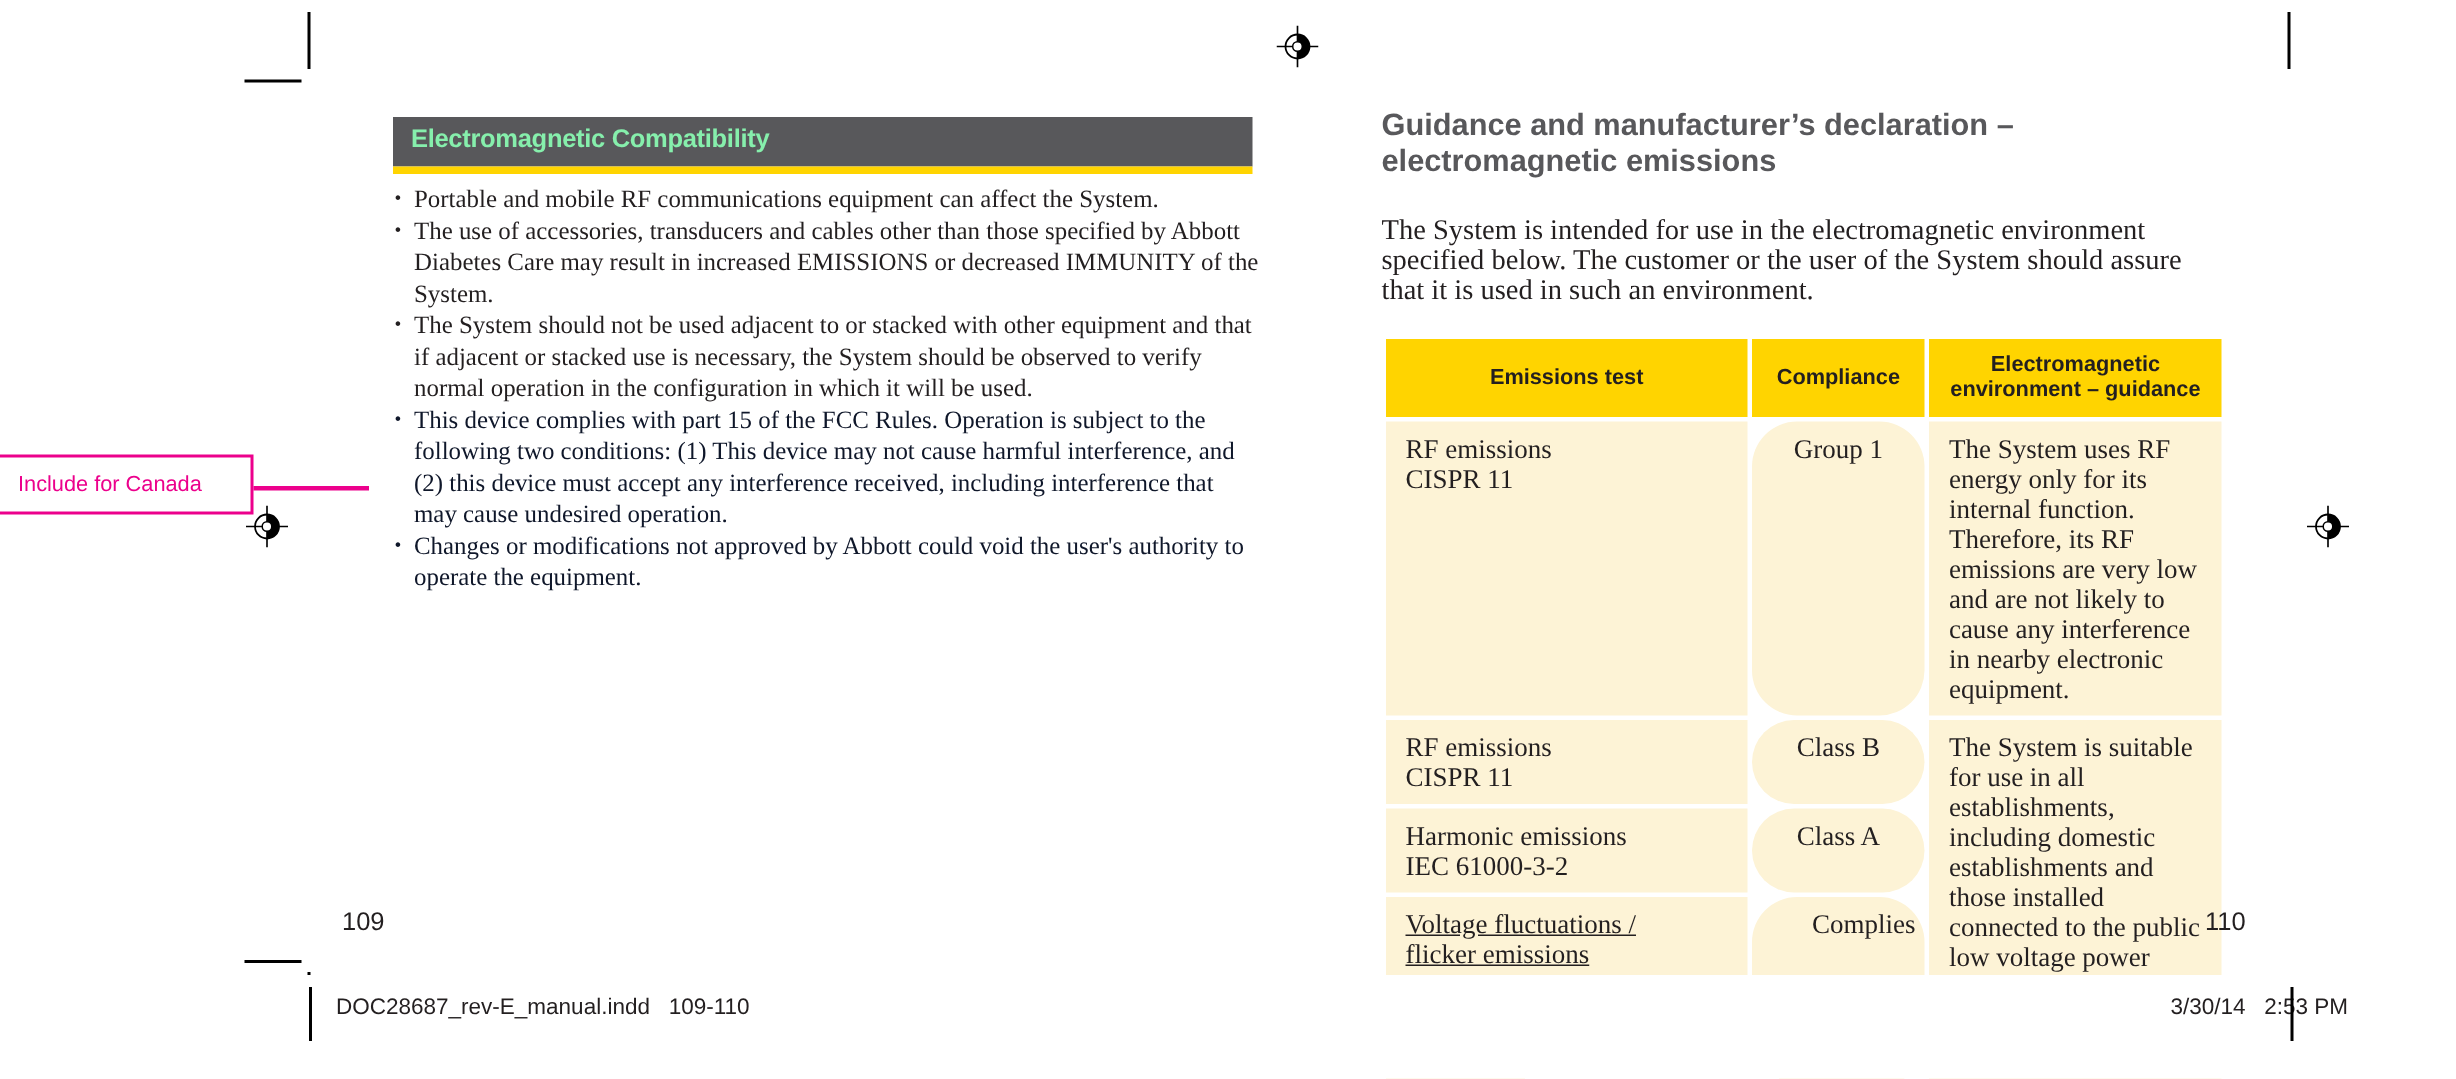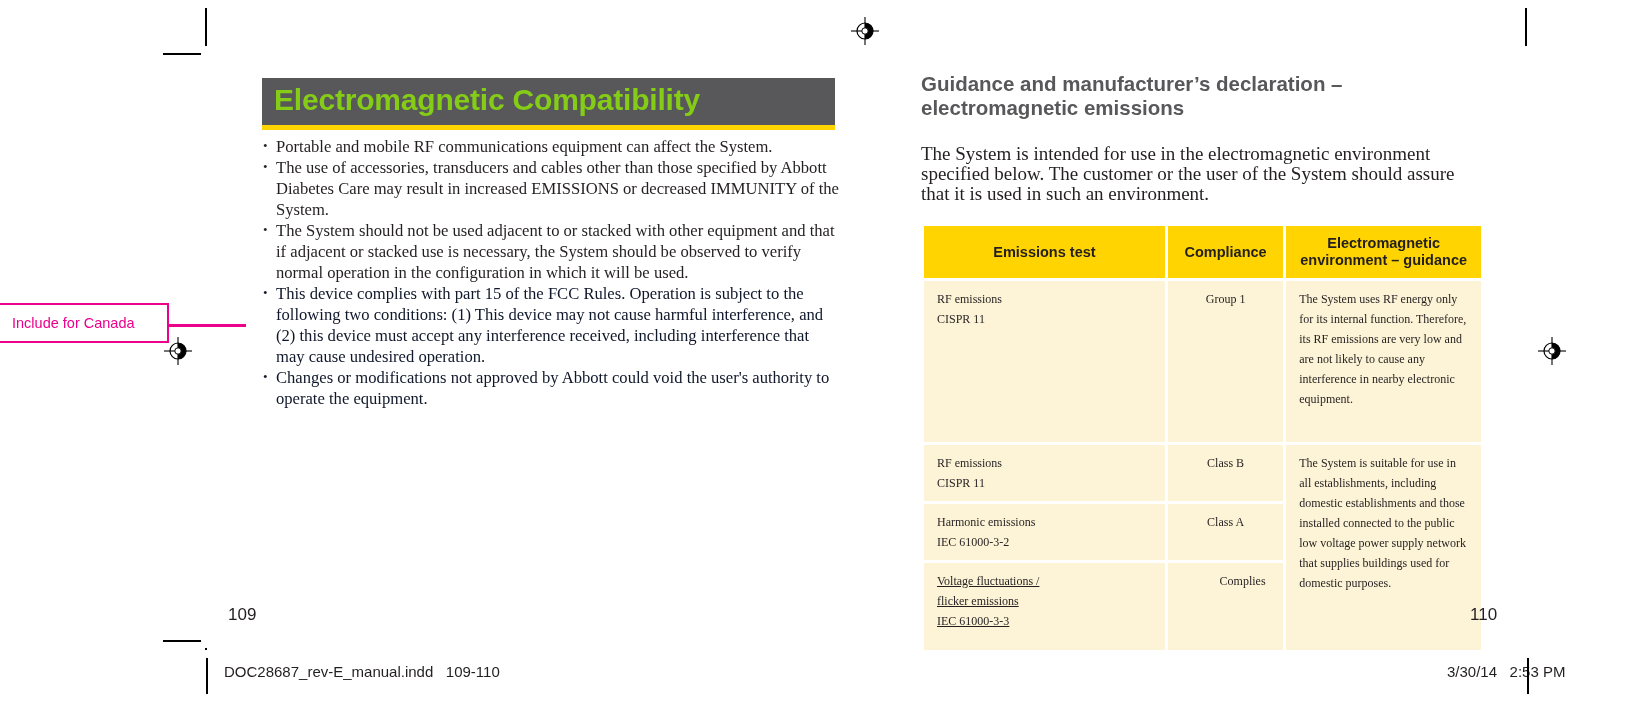--- a/index.html
+++ b/index.html
@@ -29,22 +29,22 @@
   }
   .section-header-bar {
     background: #58585b;
     padding: 6px 12px 9px 12px;
     box-sizing: border-box;
     width: 573px;
   }
   .section-header-bar .title {
     font-family: "Liberation Sans", sans-serif;
     font-weight: bold;
-    font-size: 30px;
-    color: #84cc16;
+    font-size: 17px;
+    color: #86efac;
     letter-spacing: -0.2px;
     line-height: 1.05;
   }
   .section-header-rule {
     width: 573px;
     height: 5px;
     background: #ffd400;
   }
 
   ul.bullets {
@@ -141,29 +141,30 @@
     font-family: "Liberation Sans", sans-serif;
     font-weight: bold;
     font-size: 14.5px;
     line-height: 17px;
     text-align: center;
     vertical-align: middle;
     padding: 9px 6px;
   }
   #emissions-table td {
     background: #fdf3d6;
-    font-size: 12px;
+    font-size: 18px;
     line-height: 20px;
     vertical-align: top;
     padding: 8px 12px 8px 13px;
   }
   #emissions-table td.compliance-cell {
     text-align: center;
     padding-left: 6px;
     padding-right: 6px;
+    border-radius: 30px;
   }
   .col-test      { width: 240px; }
   .col-comply    { width: 115px; }
   .col-guidance  { width: 194px; }
 
   
   #footer-strip {
     position: absolute;
     left: 0;
     top: 650px;

